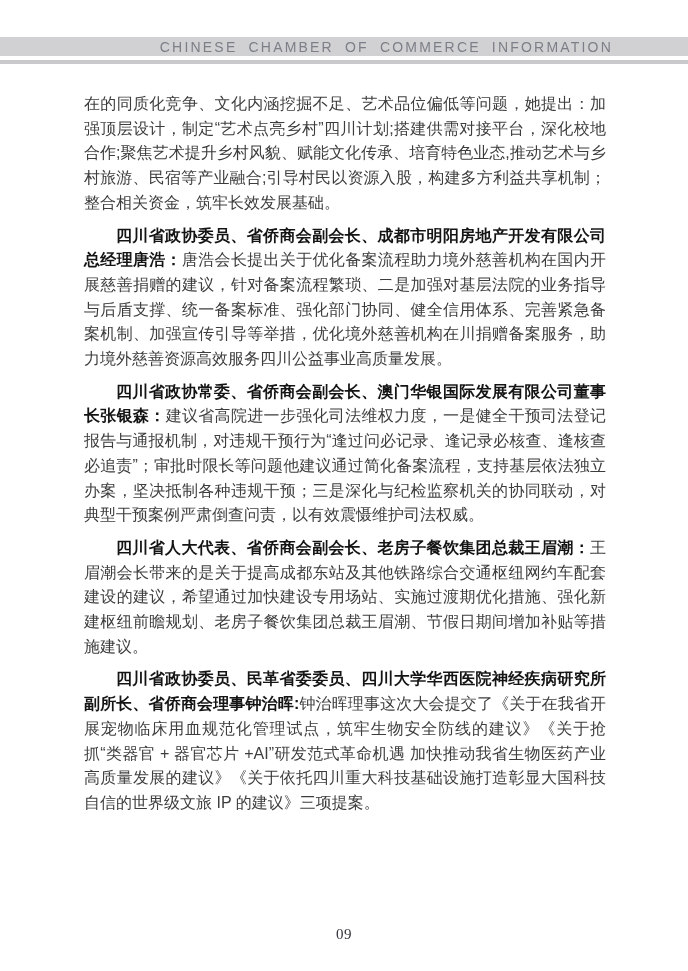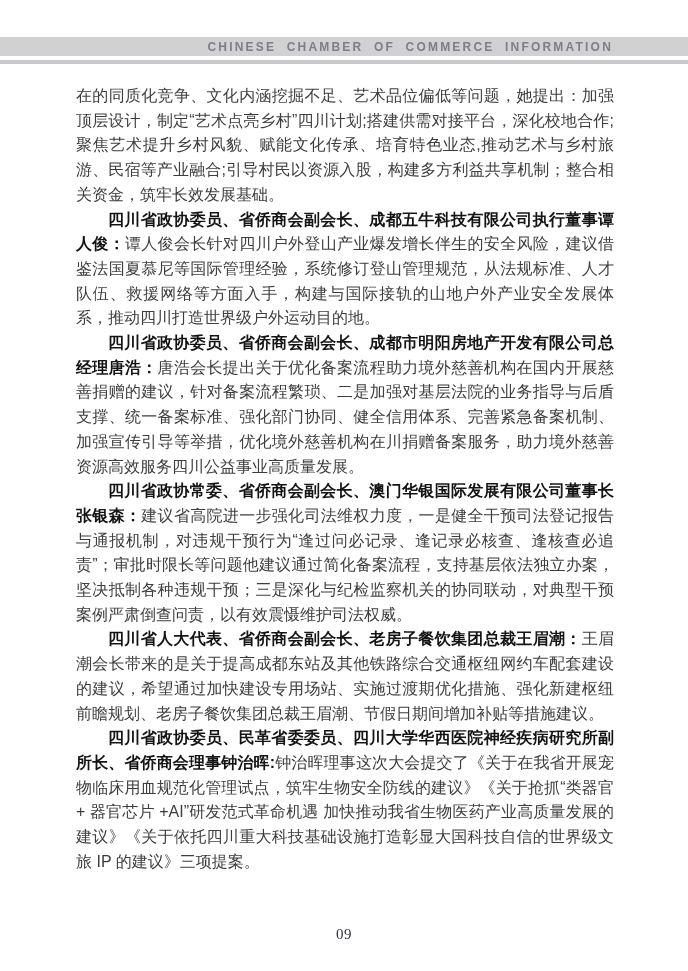--- a/index.html
+++ b/index.html
@@ -16,43 +16,43 @@
     top: 37px; left: 0;
     width: 100%; height: 19px;
     background: var(--header-bar, #d1d1d3);
     display: flex;
     align-items: center;
     justify-content: flex-end;
     box-sizing: border-box;
     padding-right: 75px;
   }
   .masthead {
-    font-size: 12px;
-    font-weight: bold;
+    font-size: 14px;
+    font-weight: normal;
     letter-spacing: 2.2px;
     word-spacing: 5px;
     color: var(--masthead-text, #7c7f87);
     white-space: nowrap;
   }
   .header-rule {
     position: absolute;
     top: 60px; left: 0;
     width: 100%; height: 4px;
     background: var(--header-rule, #c9c9cc);
   }
   .content {
     position: absolute;
     left: 76px; top: 84px;
     width: 538px;
     font-size: 16px;
     line-height: 24.7px;
     color: var(--body-text, #3d3d3d);
     text-align: justify;
   }
-  .para { margin: 0; padding: 0; text-indent: 2em; }
+  .para { margin: 8px; padding: 0; text-indent: 2em; }
   .para.first { text-indent: 0; }
   .para b { color: var(--lead-text, #141414); font-weight: 700; }
   .page-number {
     position: absolute;
     top: 926px; left: 0;
     width: 100%;
     text-align: center;
     font-family: "Liberation Serif", "DejaVu Serif", serif;
     font-size: 15px;
     letter-spacing: 0.5px;
@@ -66,21 +66,20 @@
 
   <div class="header-bar">
     <span class="masthead">CHINESE CHAMBER OF COMMERCE INFORMATION</span>
   </div>
   <div class="header-rule"></div>
 
   <div class="content">
 
     <p class="para first"><span>在的同质化竞争、文化内涵挖掘不足、艺术品位偏低等问题，她提出：加强顶层设计，制定“艺术点亮乡村”四川计划;搭建供需对接平台，深化校地合作;聚焦艺术提升乡村风貌、赋能文化传承、培育特色业态,推动艺术与乡村旅游、民宿等产业融合;引导村民以资源入股，构建多方利益共享机制；整合相关资金，筑牢长效发展基础。</span></p>
 
-    <p class="para"><b>四川省政协委员、省侨商会副会长、成都五牛科技有限公司执行董事谭人俊：</b><span>谭人俊会长针对四川户外登山产业爆发增长伴生的安全风险，建议借鉴法国夏慕尼等国际管理经验，系统修订登山管理规范，从法规标准、人才队伍、救援网络等方面入手，构建与国际接轨的山地户外产业安全发展体系，推动四川打造世界级户外运动目的地。</span></p>
 
     <p class="para"><b>四川省政协委员、省侨商会副会长、成都市明阳房地产开发有限公司总经理唐浩：</b><span>唐浩会长提出关于优化备案流程助力境外慈善机构在国内开展慈善捐赠的建议，针对备案流程繁琐、二是加强对基层法院的业务指导与后盾支撑、统一备案标准、强化部门协同、健全信用体系、完善紧急备案机制、加强宣传引导等举措，优化境外慈善机构在川捐赠备案服务，助力境外慈善资源高效服务四川公益事业高质量发展。</span></p>
 
     <p class="para"><b>四川省政协常委、省侨商会副会长、澳门华银国际发展有限公司董事长张银森：</b><span>建议省高院进一步强化司法维权力度，一是健全干预司法登记报告与通报机制，对违规干预行为“逢过问必记录、逢记录必核查、逢核查必追责”；审批时限长等问题他建议通过简化备案流程，支持基层依法独立办案，坚决抵制各种违规干预；三是深化与纪检监察机关的协同联动，对典型干预案例严肃倒查问责，以有效震慑维护司法权威。</span></p>
 
     <p class="para"><b>四川省人大代表、省侨商会副会长、老房子餐饮集团总裁王眉潮：</b><span>王眉潮会长带来的是关于提高成都东站及其他铁路综合交通枢纽网约车配套建设的建议，希望通过加快建设专用场站、实施过渡期优化措施、强化新建枢纽前瞻规划、老房子餐饮集团总裁王眉潮、节假日期间增加补贴等措施建议。</span></p>
 
 
     <p class="para"><b>四川省政协委员、民革省委委员、四川大学华西医院神经疾病研究所副所长、省侨商会理事钟治晖:</b><span>钟治晖理事这次大会提交了《关于在我省开展宠物临床用血规范化管理试点，筑牢生物安全防线的建议》《关于抢抓“类器官 + 器官芯片 +AI”研发范式革命机遇 加快推动我省生物医药产业高质量发展的建议》《关于依托四川重大科技基础设施打造彰显大国科技自信的世界级文旅 IP 的建议》三项提案。</span></p>
 

